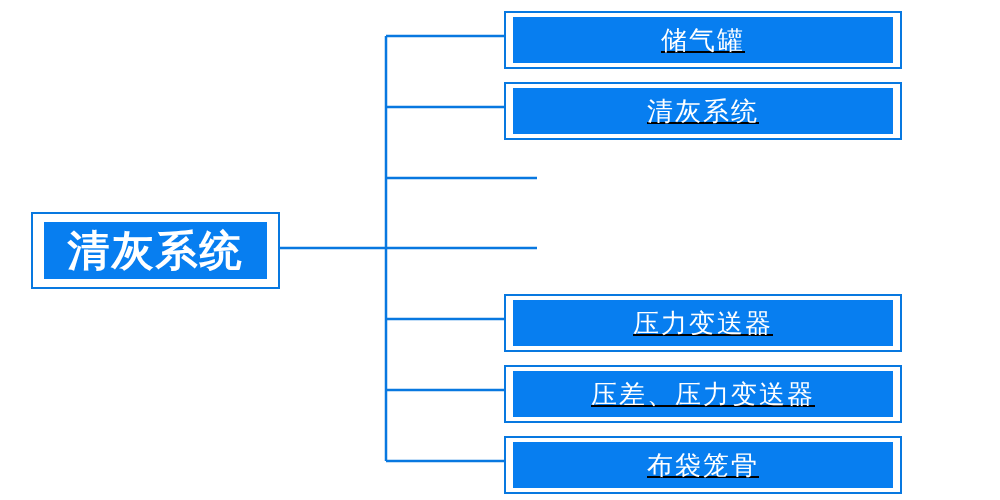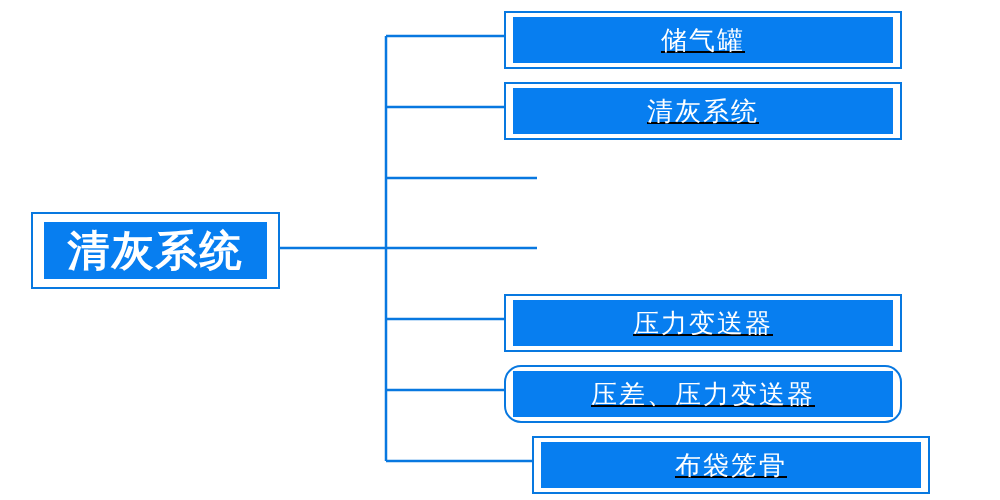--- a/index.html
+++ b/index.html
@@ -55,21 +55,21 @@
   .node.child{
     left:504px;width:398px;height:58px;
     padding:4px 7px;
     text-decoration:underline;
   }
   .node.child .node-inner{
     font-size:26px;
     font-weight:400;
   }
   .c0{top:11px;} .c1{top:82px;} .c2{top:153px;} .c3{top:223px;}
-  .c4{top:294px;} .c5{top:365px;border-radius:17px;} .c6{top:436px;margin-left:28px;}
+  .c4{top:294px;} .c5{top:365px;} .c6{top:436px;}
 </style>
 </head>
 <body>
 
 <div class="canvas">
 
   <svg class="connectors" viewBox="0 0 1000 500">
     <line x1="386" y1="36" x2="386" y2="461"></line>
     <line x1="386" y1="36" x2="537" y2="36"></line>
     <line x1="386" y1="107" x2="537" y2="107"></line>

